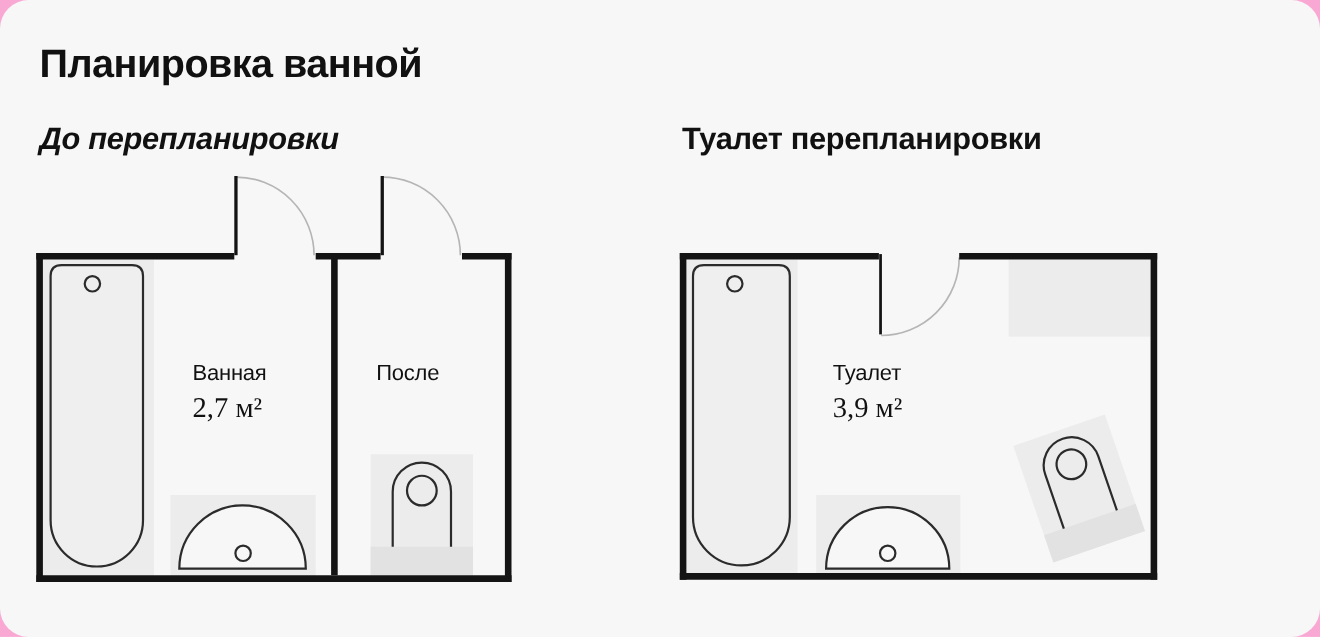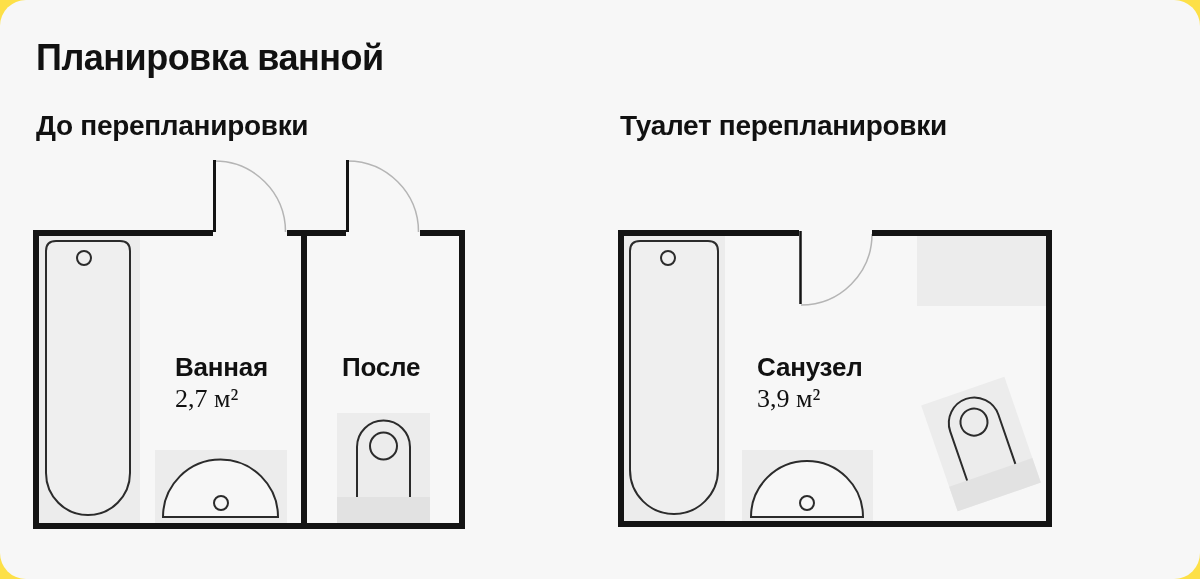--- a/index.html
+++ b/index.html
@@ -1,27 +1,27 @@
 <!DOCTYPE html>
 <html><head>
 <meta charset="utf-8">
 <style>
   html,body{margin:0;padding:0;background:#ffffff;}
-  .stage{position:relative;width:1200px;height:579px;background:#fde047;overflow:hidden;
+  .stage{position:relative;width:1200px;height:579px;background:#f9a8d4;overflow:hidden;
          font-family:"Liberation Sans","DejaVu Sans",sans-serif;}
   .card{position:absolute;inset:0;background:#f7f7f7;border-radius:26px;}
   .page-title{position:absolute;left:36px;top:38px;font-size:36px;font-weight:700;color:#111;
               letter-spacing:-0.5px;line-height:40px;}
   .section-title{position:absolute;top:110px;font-size:28px;font-weight:700;color:#111;
                  letter-spacing:-0.3px;line-height:32px;}
-  .section-title.before{left:36px;}
+  .section-title.before{left:36px;font-style:italic;}
   .section-title.after{left:620px;}
   .plan-svg{position:absolute;left:0;top:0;}
   .room-label{position:absolute;color:#111;}
-  .room-name{display:block;font-size:26px;font-weight:700;line-height:30px;letter-spacing:-0.2px;margin-top:28px;}
+  .room-name{display:block;font-size:20px;font-weight:400;line-height:30px;letter-spacing:-0.2px;}
   .room-area{display:block;font-size:26px;font-weight:400;line-height:33px;font-family:Liberation Serif, serif;}
   .lbl-bathroom{left:175px;top:324px;}
   .lbl-toilet{left:342px;top:324px;}
   .lbl-combined{left:757px;top:324px;}
 </style>
 </head>
 <body>
 
 <div class="stage">
   <div class="card"></div>
@@ -107,16 +107,16 @@
   </svg>
 
   <div class="room-label lbl-bathroom">
     <span class="room-name">Ванная</span>
     <span class="room-area">2,7 м²</span>
   </div>
   <div class="room-label lbl-toilet">
     <span class="room-name">После</span>
   </div>
   <div class="room-label lbl-combined">
-    <span class="room-name">Санузел</span>
+    <span class="room-name">Туалет</span>
     <span class="room-area">3,9 м²</span>
   </div>
 </div>
 
 </body></html>

